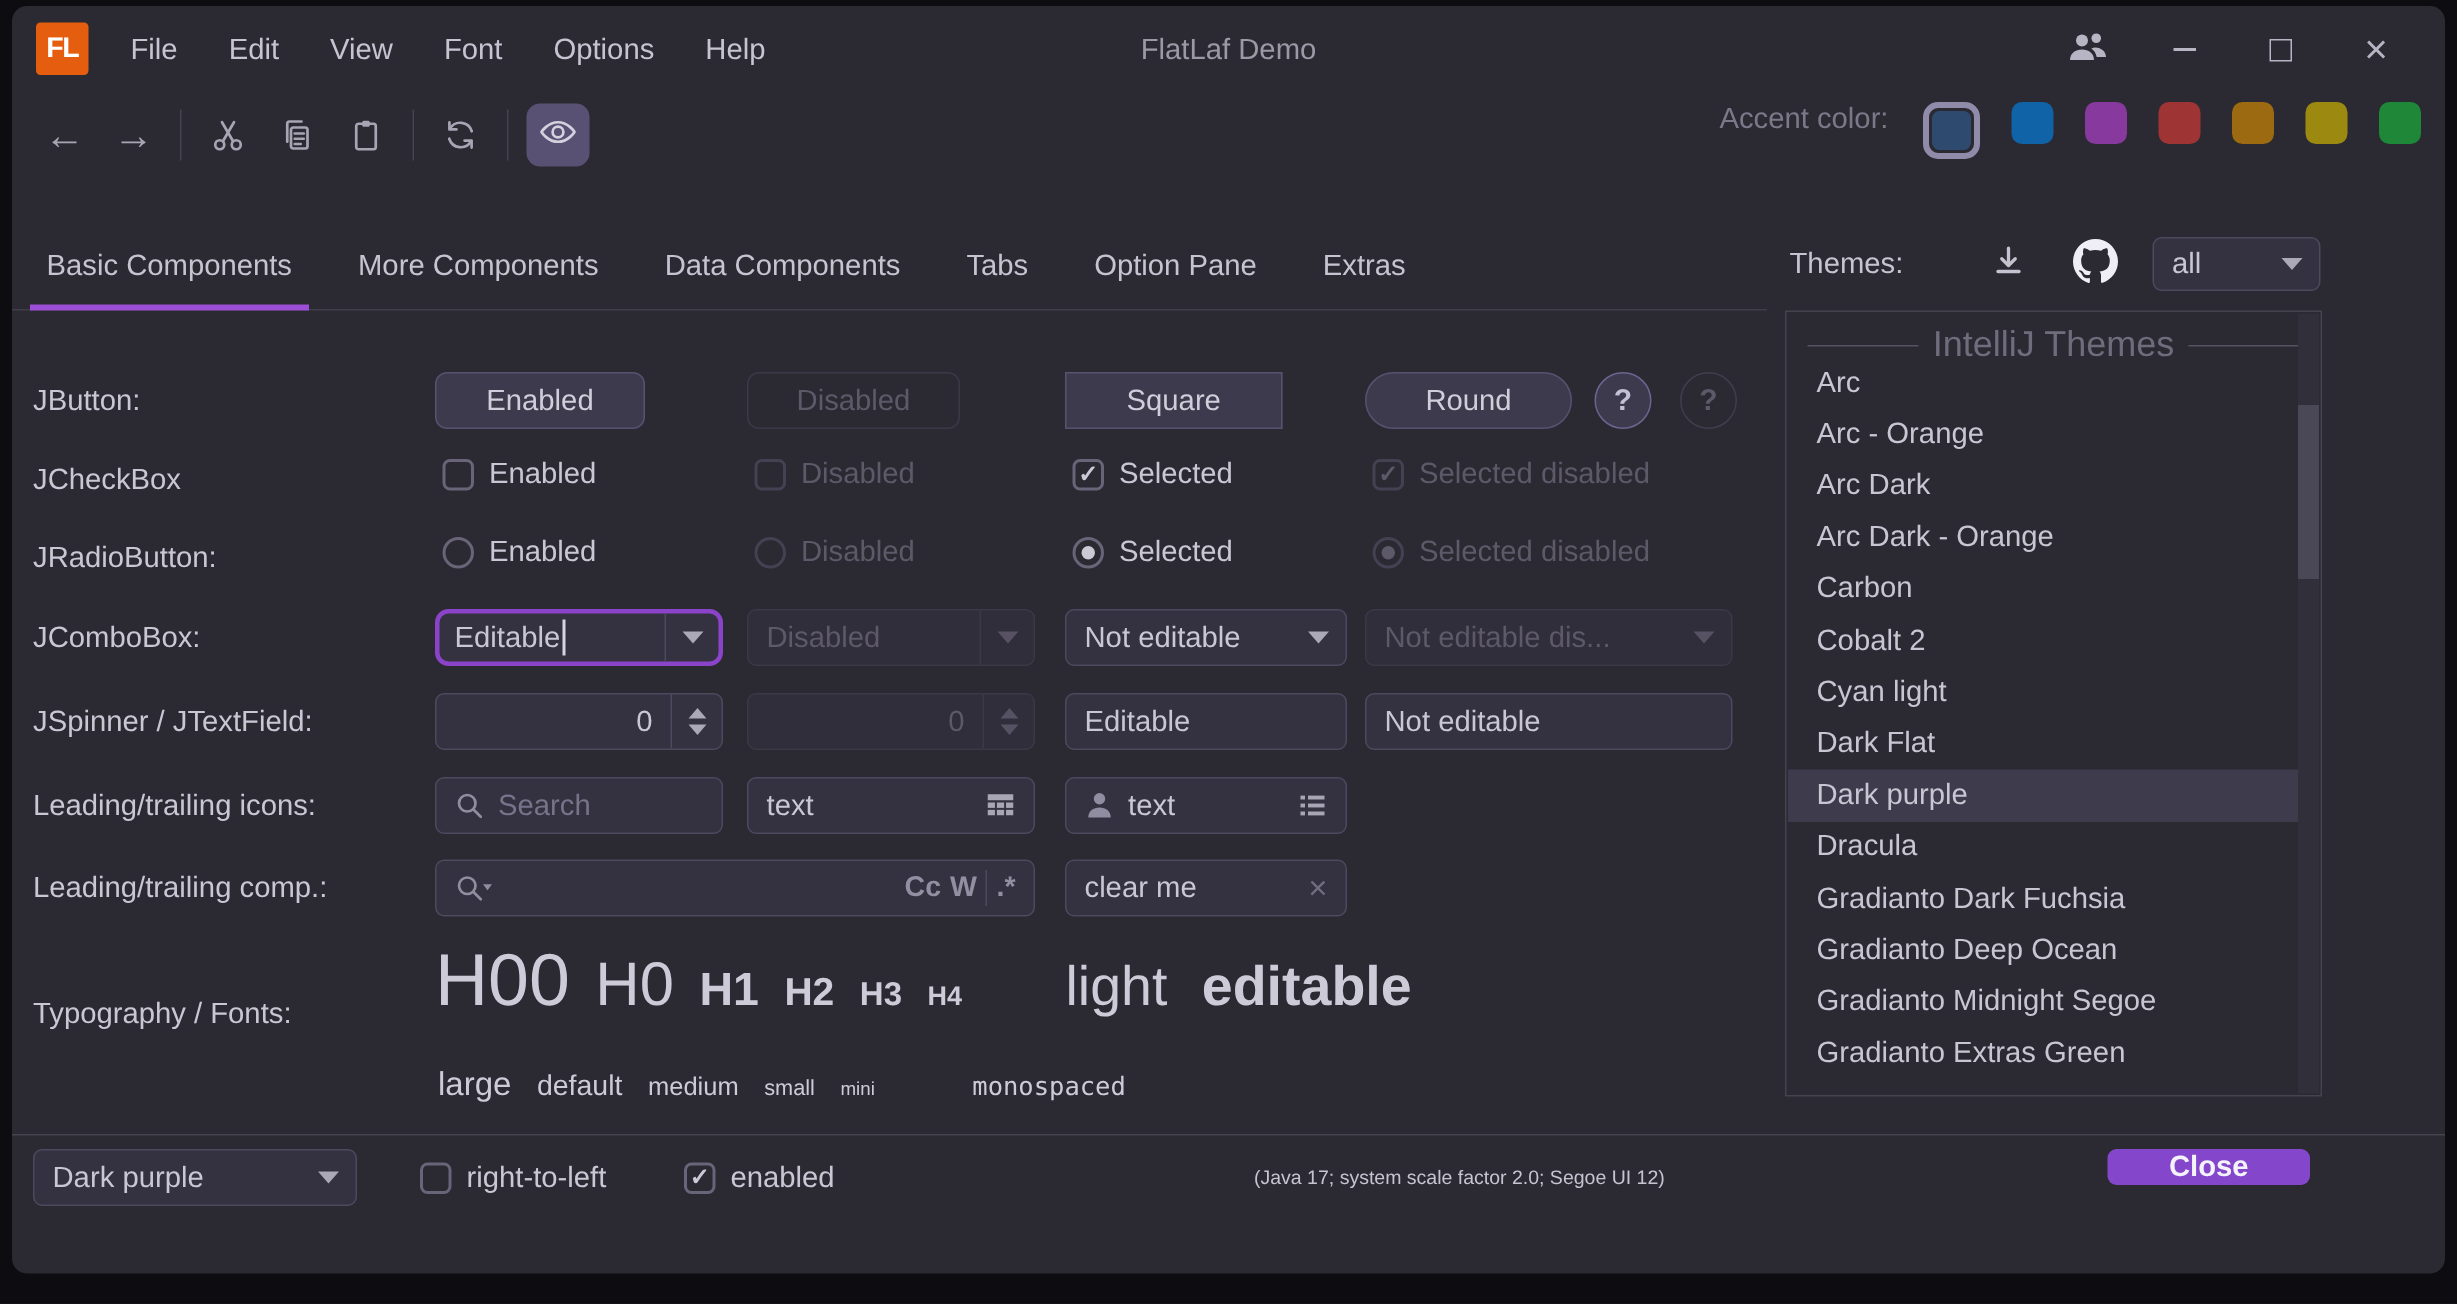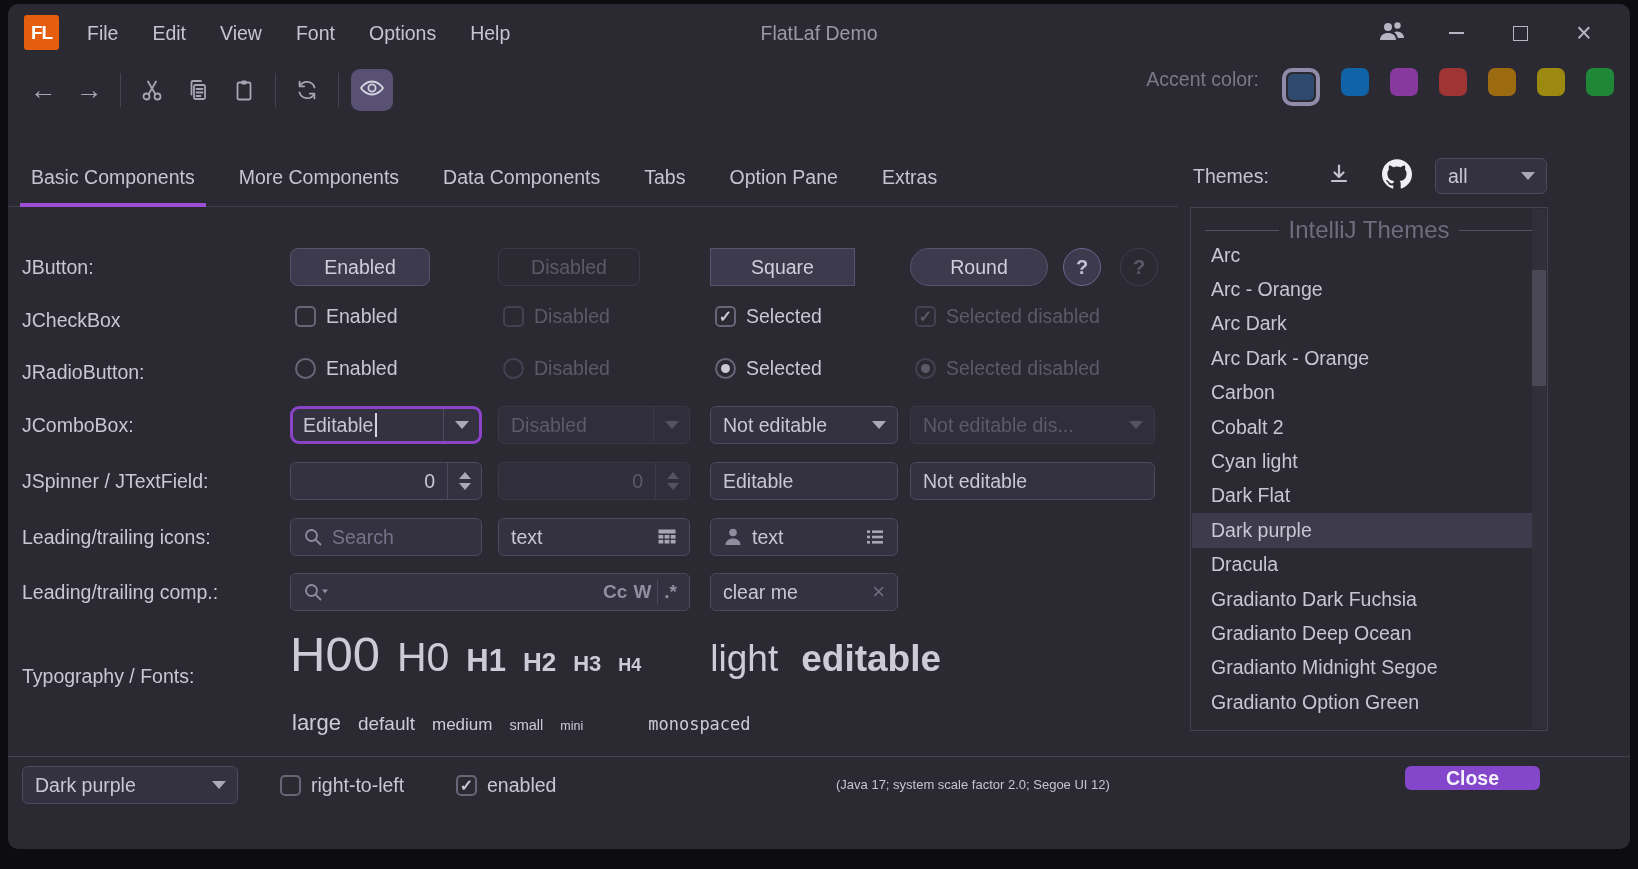--- a/index.html
+++ b/index.html
@@ -276,21 +276,21 @@
       <div class="titem">Arc Dark - Orange</div>
       <div class="titem">Carbon</div>
       <div class="titem">Cobalt 2</div>
       <div class="titem">Cyan light</div>
       <div class="titem">Dark Flat</div>
       <div class="titem" style="background-color: rgb(62, 59, 77);">Dark purple</div>
       <div class="titem">Dracula</div>
       <div class="titem">Gradianto Dark Fuchsia</div>
       <div class="titem">Gradianto Deep Ocean</div>
       <div class="titem">Gradianto Midnight Segoe</div>
-      <div class="titem">Gradianto Option Green</div>
+      <div class="titem">Gradianto Extras Green</div>
     </div>
     <div class="vscroll-track">
         <div class="vscroll-thumb"></div>
       </div>
   </div>
 
   <div class="row" style="top:244px; height:38px;">
     <span class="rowlabel" style="line-height:38px;">JButton:</span>
     <div class="btn" style="left:282px; width:140px;">Enabled</div>
     <div class="btn disabled" style="left:490px; width:142px;">Disabled</div>

